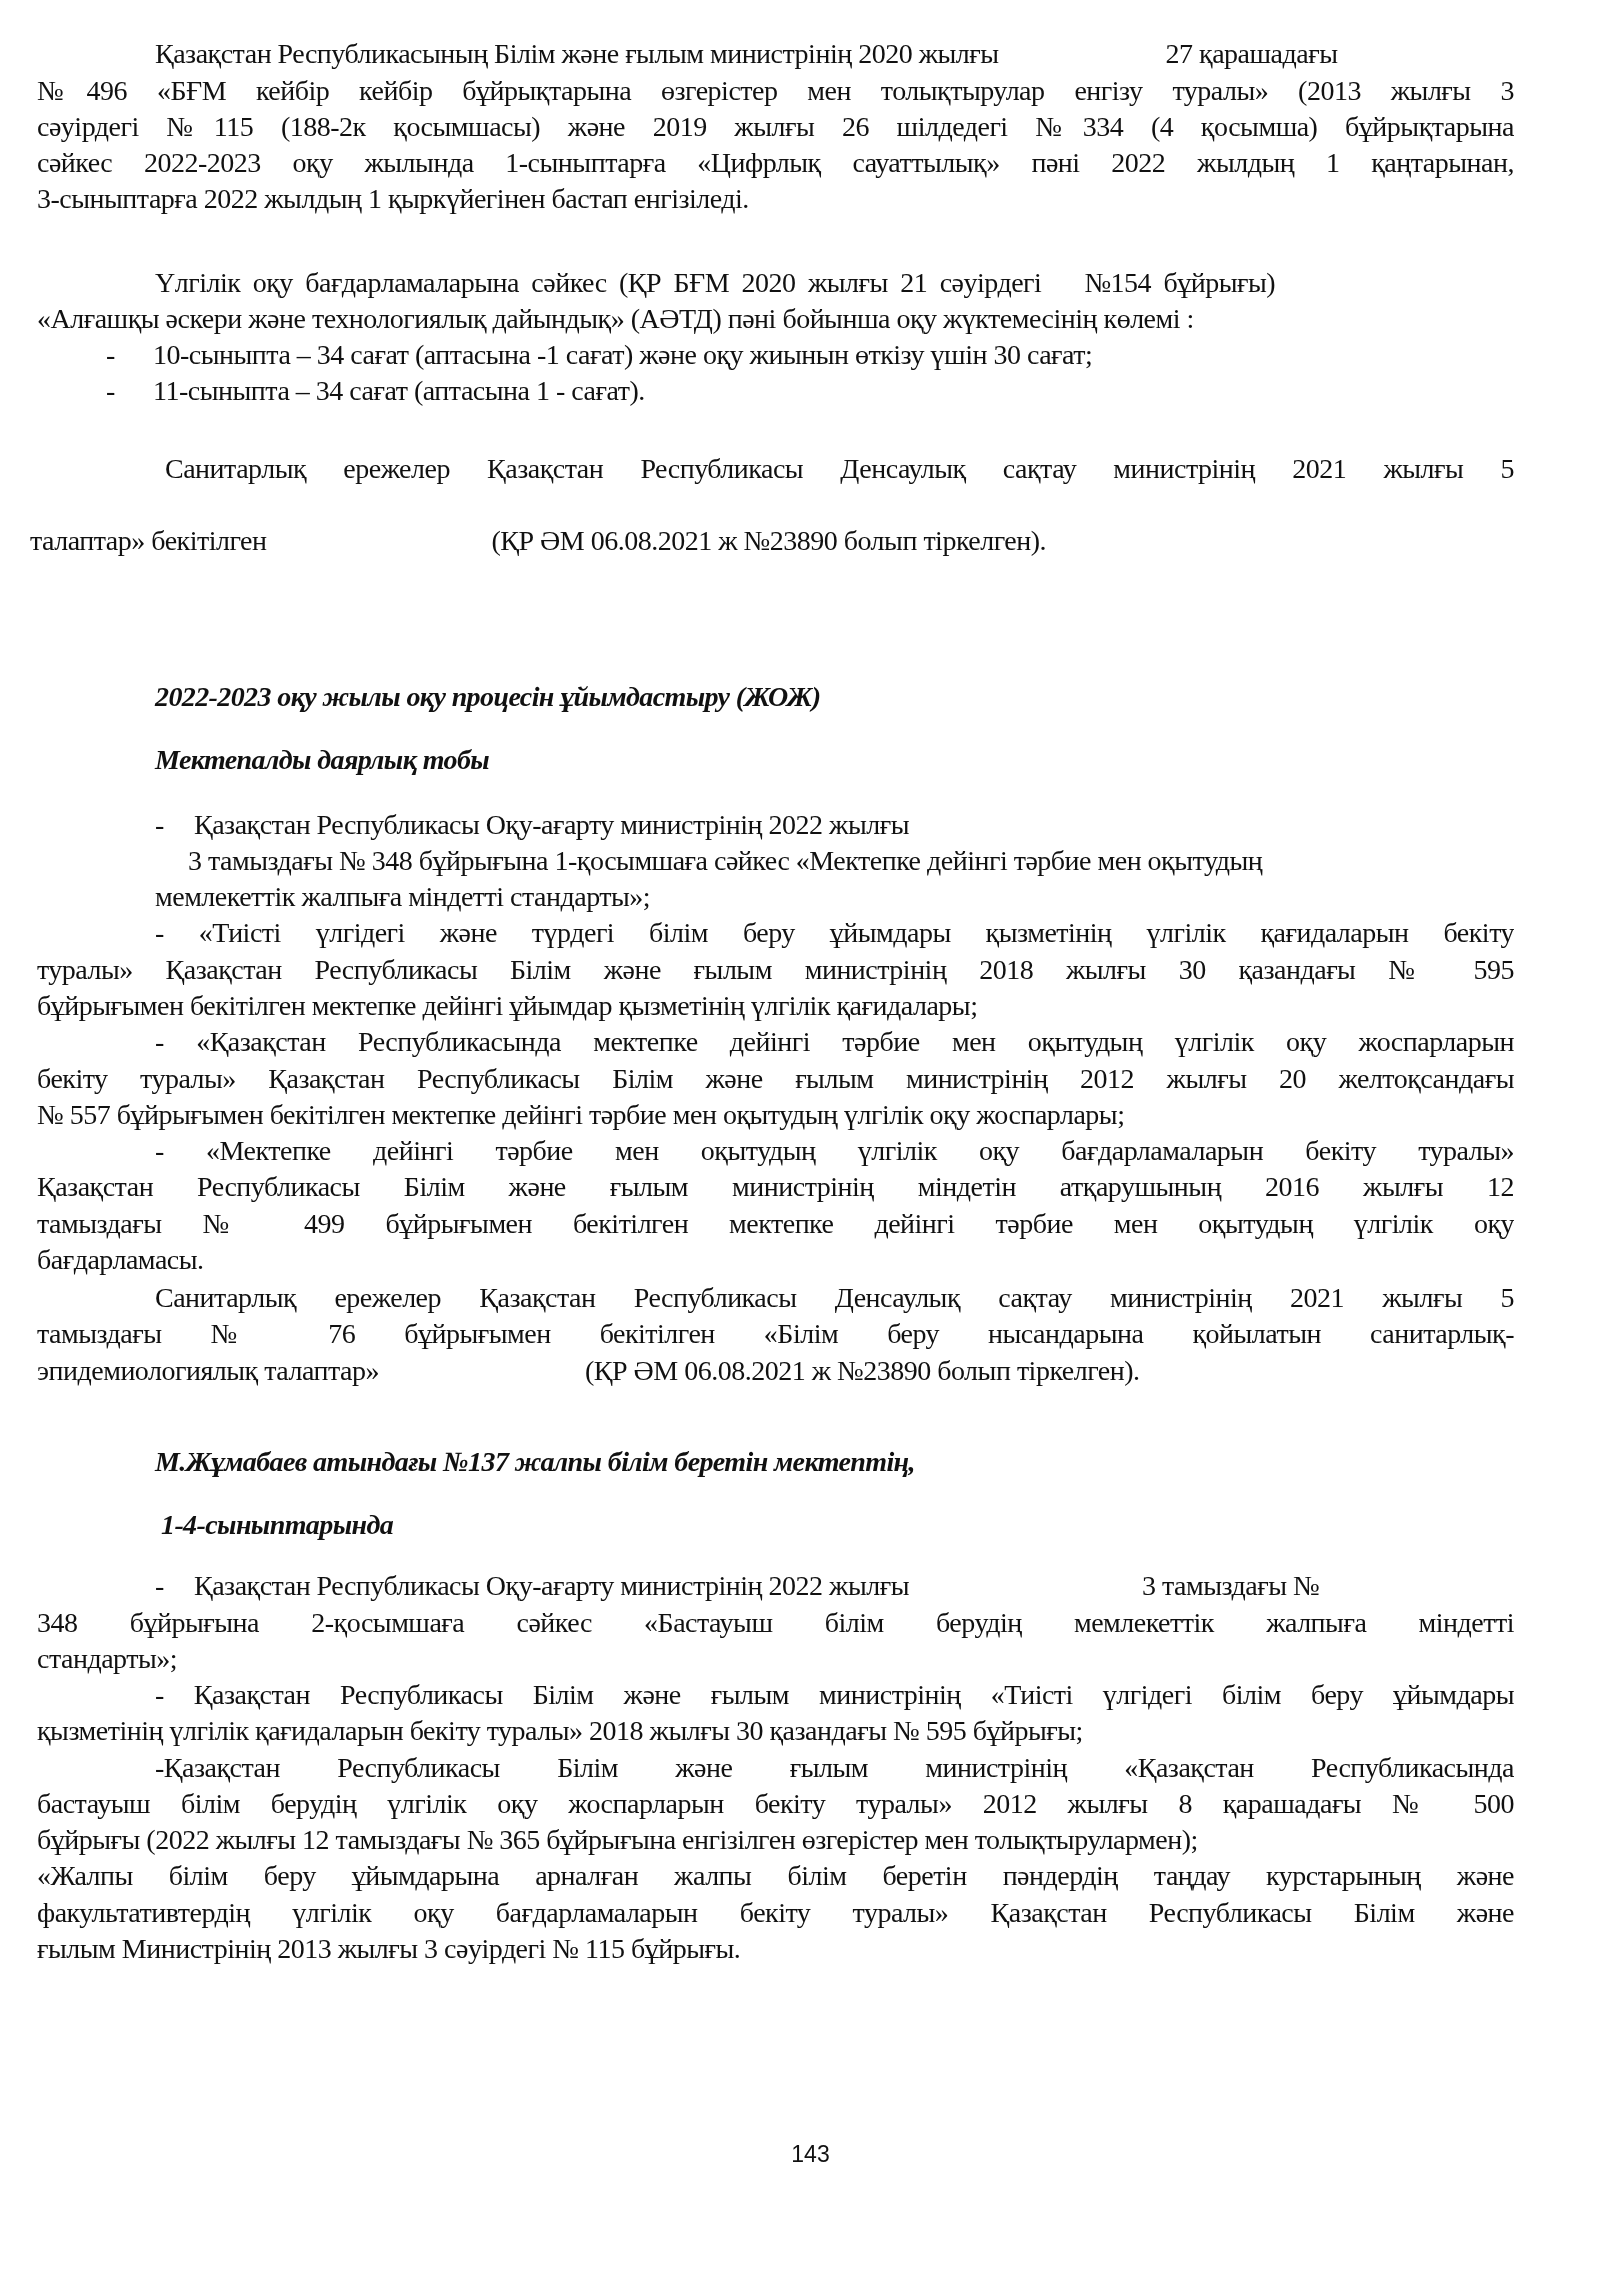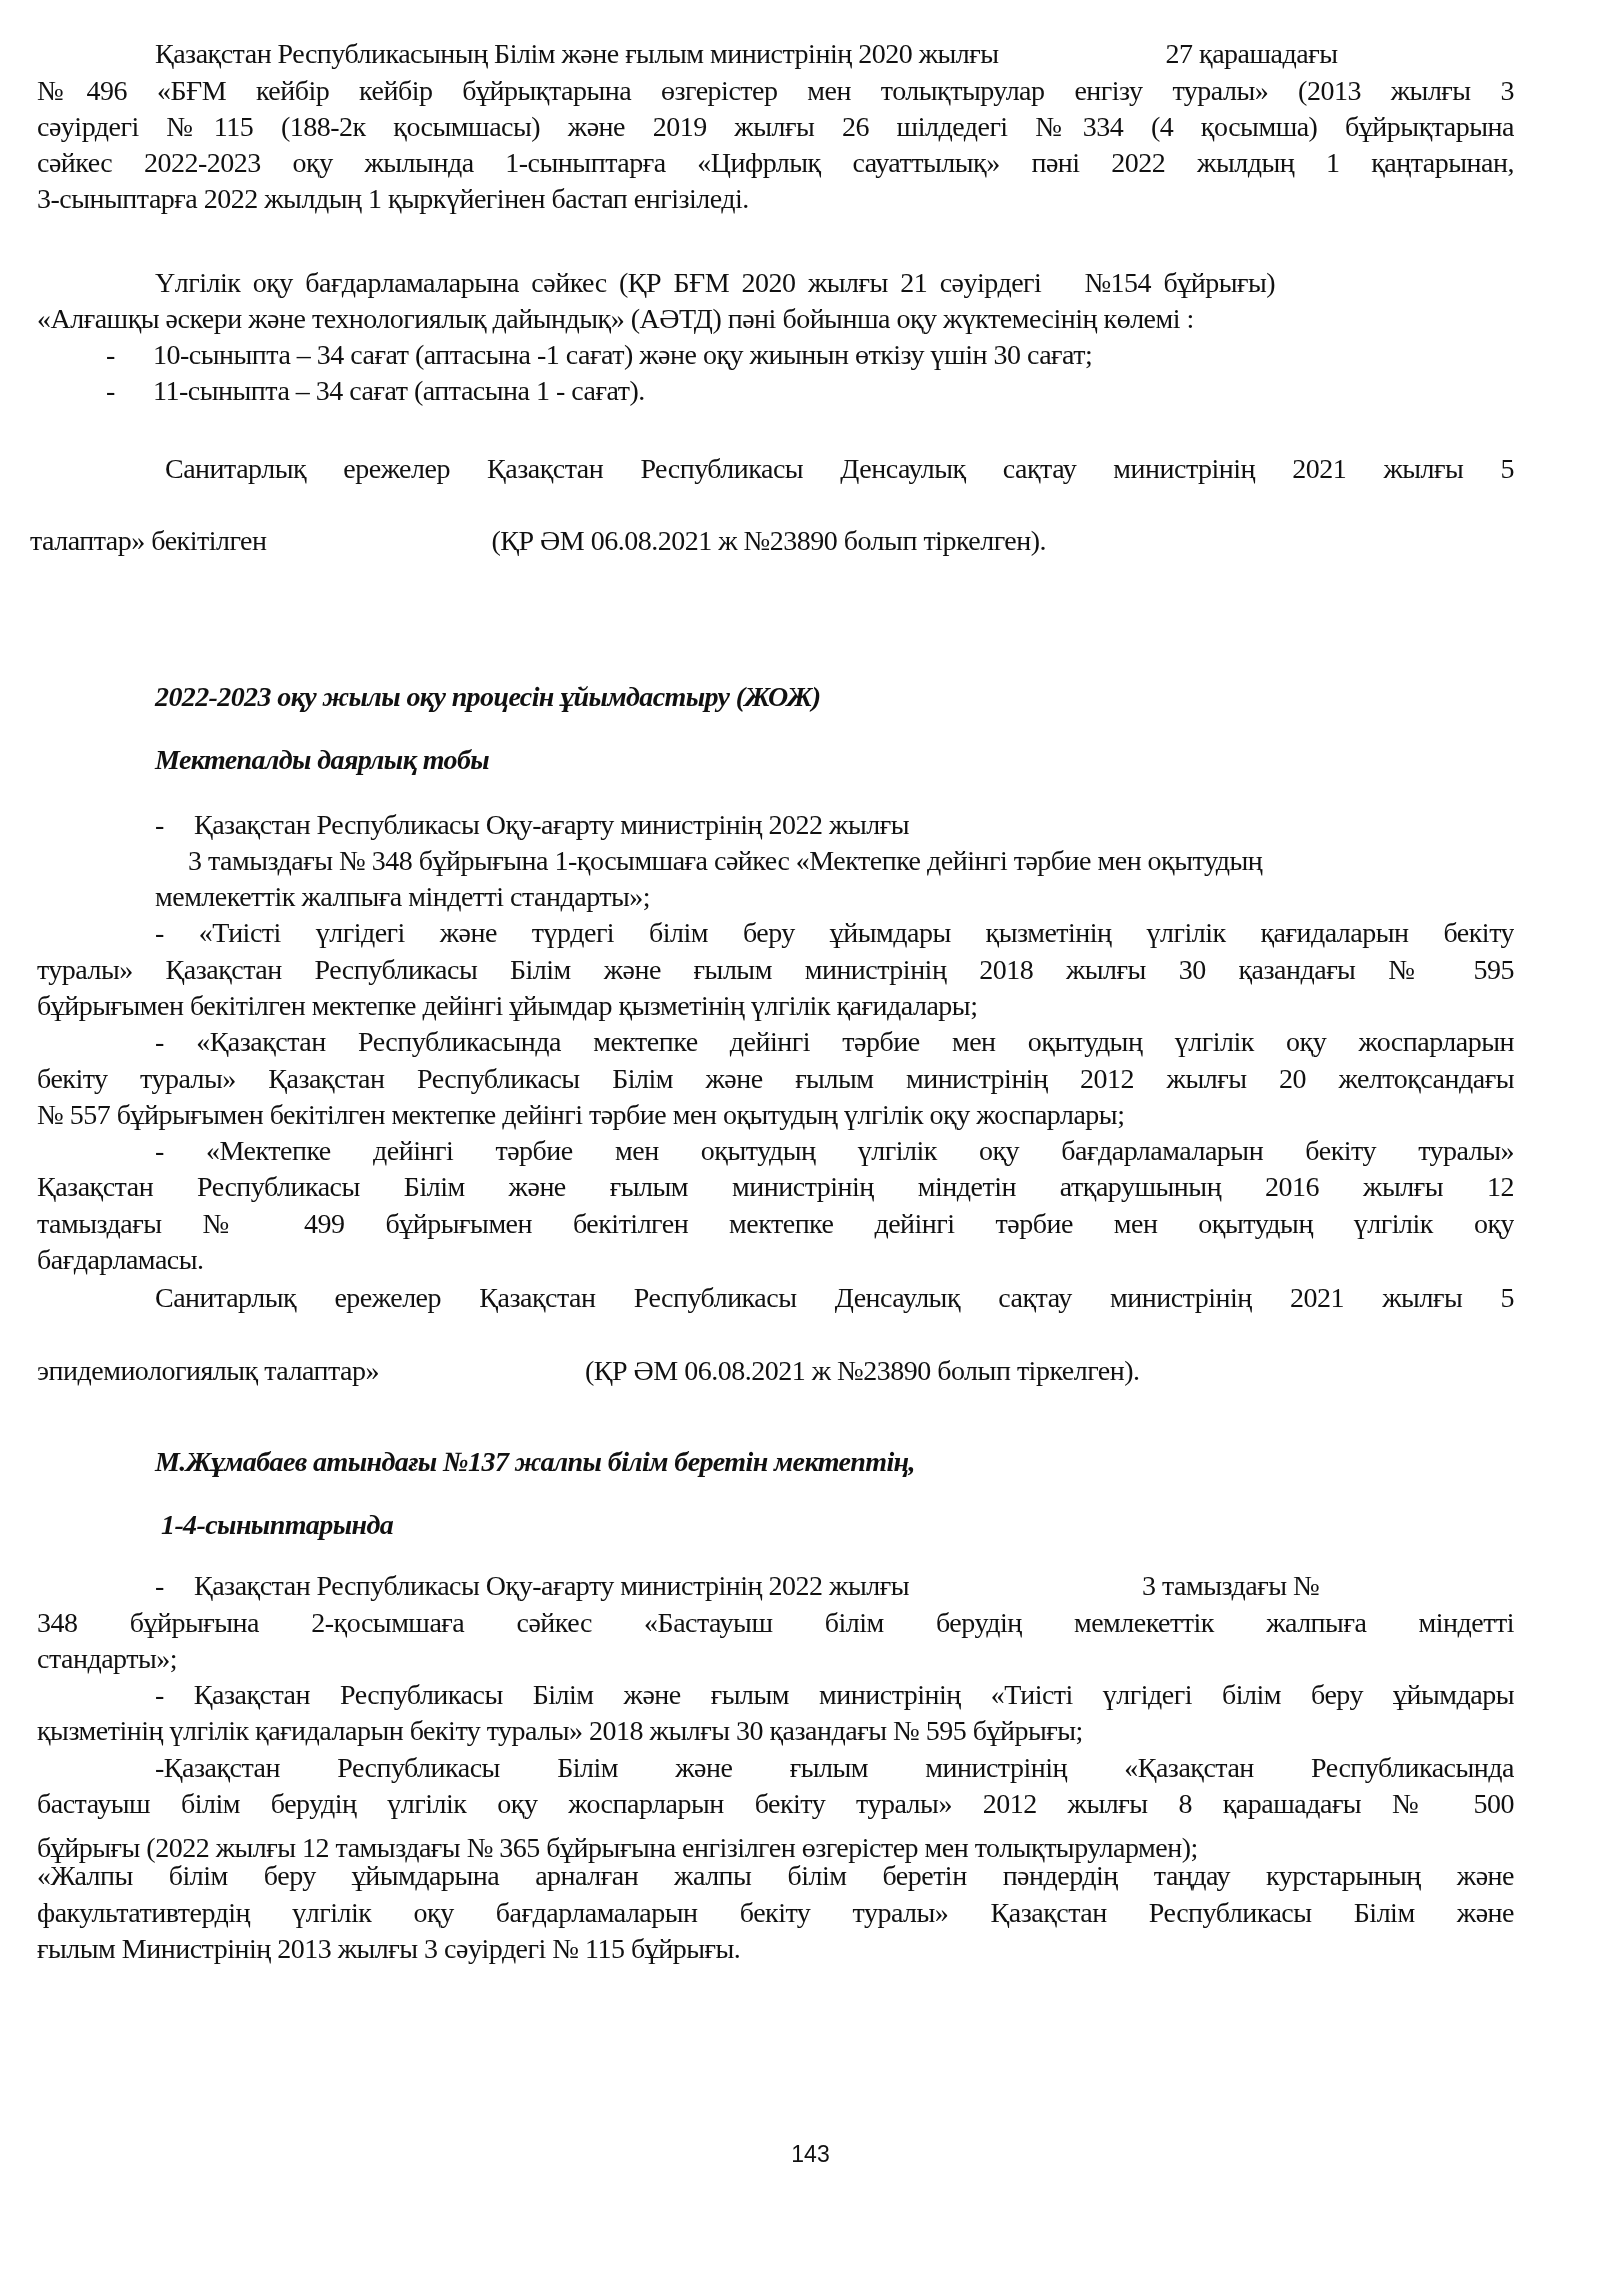--- a/index.html
+++ b/index.html
@@ -79,20 +79,21 @@
   <div class="ln" style="top:1097px;">№ 557 бұйрығымен бекітілген мектепке дейінгі тәрбие мен оқытудың үлгілік оқу жоспарлары;</div>
 
   <div class="ln j" style="top:1133px; left:155px; width:1359px;">
     <span>-</span> <span>«Мектепке дейінгі тәрбие мен оқытудың үлгілік оқу бағдарламаларын бекіту туралы»</span>
   </div>
   <div class="ln j" style="top:1169px;">Қазақстан Республикасы Білім және ғылым министрінің міндетін атқарушының 2016 жылғы 12</div>
   <div class="ln j" style="top:1206px;">тамыздағы № 499 бұйрығымен бекітілген мектепке дейінгі тәрбие мен оқытудың үлгілік оқу</div>
   <div class="ln" style="top:1242px;">бағдарламасы.</div>
 
   <div class="ln j ind" style="top:1280px;">Санитарлық ережелер Қазақстан Республикасы Денсаулық сақтау министрінің 2021 жылғы 5</div>
+  <div class="ln j" style="top:1316px;">тамыздағы № 76 бұйрығымен бекітілген «Білім беру нысандарына қойылатын санитарлық-</div>
   <div class="ln" style="top:1353px;">
     <span>эпидемиологиялық талаптар»</span><span class="gap" style="width:206px;"></span><span>(ҚР ӘМ 06.08.2021 ж №23890 болып тіркелген).</span>
   </div>
 
   <div class="head" style="top:1444px;">М.Жұмабаев атындағы №137 жалпы білім беретін мектептің,</div>
   <div class="head" style="top:1507px; left:161px;">1-4-сыныптарында</div>
 
   <div class="ln" style="top:1568px; left:155px;">
     <span class="dash" style="width:39px;">-</span><span>Қазақстан Республикасы Оқу-ағарту министрінің 2022 жылғы</span><span class="gap" style="width:233px;"></span><span>3 тамыздағы №</span>
   </div>
@@ -101,20 +102,20 @@
 
   <div class="ln j" style="top:1677px; left:155px; width:1359px;">
     <span>-</span> <span>Қазақстан Республикасы Білім және ғылым министрінің «Тиісті үлгідегі білім беру ұйымдары</span>
   </div>
   <div class="ln" style="top:1713px;">қызметінің үлгілік қағидаларын бекіту туралы»  2018 жылғы 30 қазандағы № 595 бұйрығы;</div>
 
   <div class="ln j" style="top:1750px; left:155px; width:1359px;">
     <span>-</span><span>Қазақстан Республикасы Білім және ғылым министрінің «Қазақстан Республикасында</span>
   </div>
   <div class="ln j" style="top:1786px;">бастауыш білім берудің үлгілік оқу жоспарларын бекіту туралы» 2012 жылғы 8 қарашадағы № 500</div>
-  <div class="ln" style="top:1822px;margin-top:8px;">бұйрығы (2022 жылғы 12 тамыздағы № 365 бұйрығына енгізілген өзгерістер мен толықтырулармен);</div>
+  <div class="ln" style="top:1822px;">бұйрығы (2022 жылғы 12 тамыздағы № 365 бұйрығына енгізілген өзгерістер мен толықтырулармен);</div>
   <div class="ln j" style="top:1858px;">«Жалпы білім беру ұйымдарына арналған жалпы білім беретін пәндердің таңдау курстарының және</div>
   <div class="ln j" style="top:1895px;">факультативтердің үлгілік оқу бағдарламаларын бекіту туралы» Қазақстан Республикасы Білім және</div>
   <div class="ln" style="top:1931px;">ғылым Министрінің 2013 жылғы 3 сәуірдегі № 115 бұйрығы.</div>
 
   <div class="pagenum">143</div>
 </div>
 
 
 </body></html>

